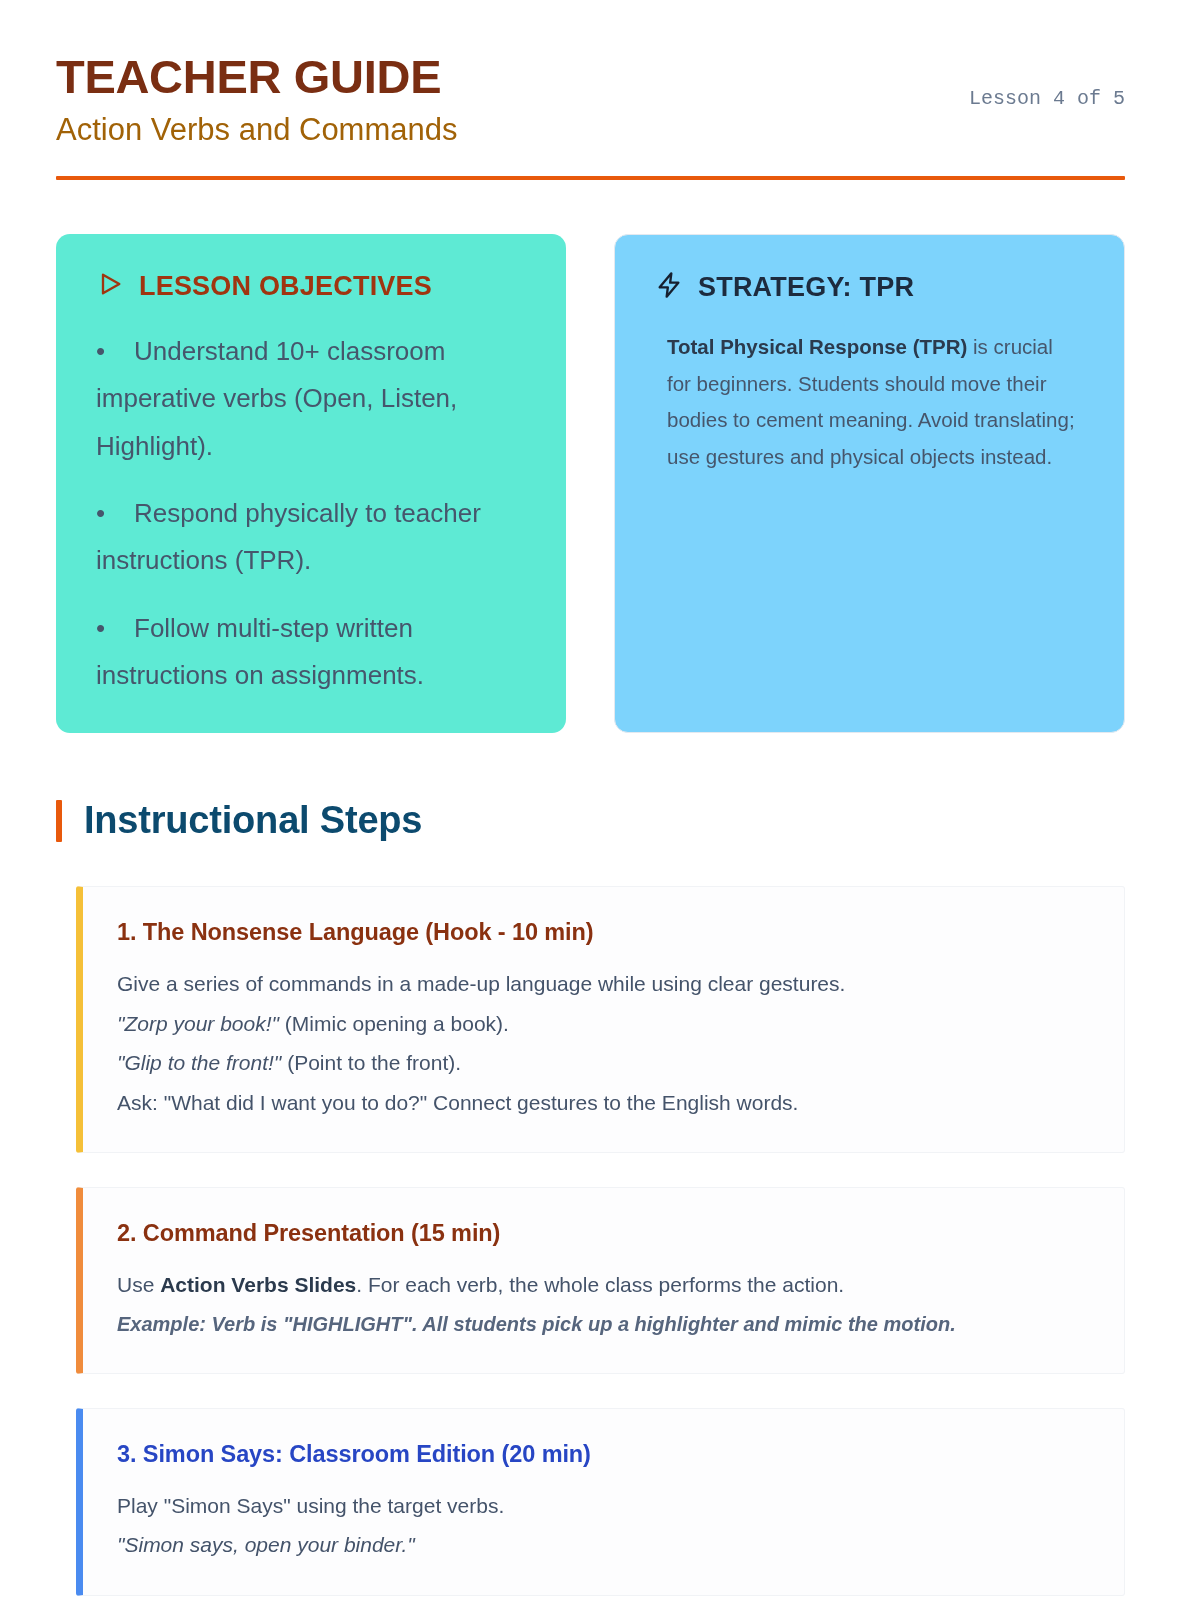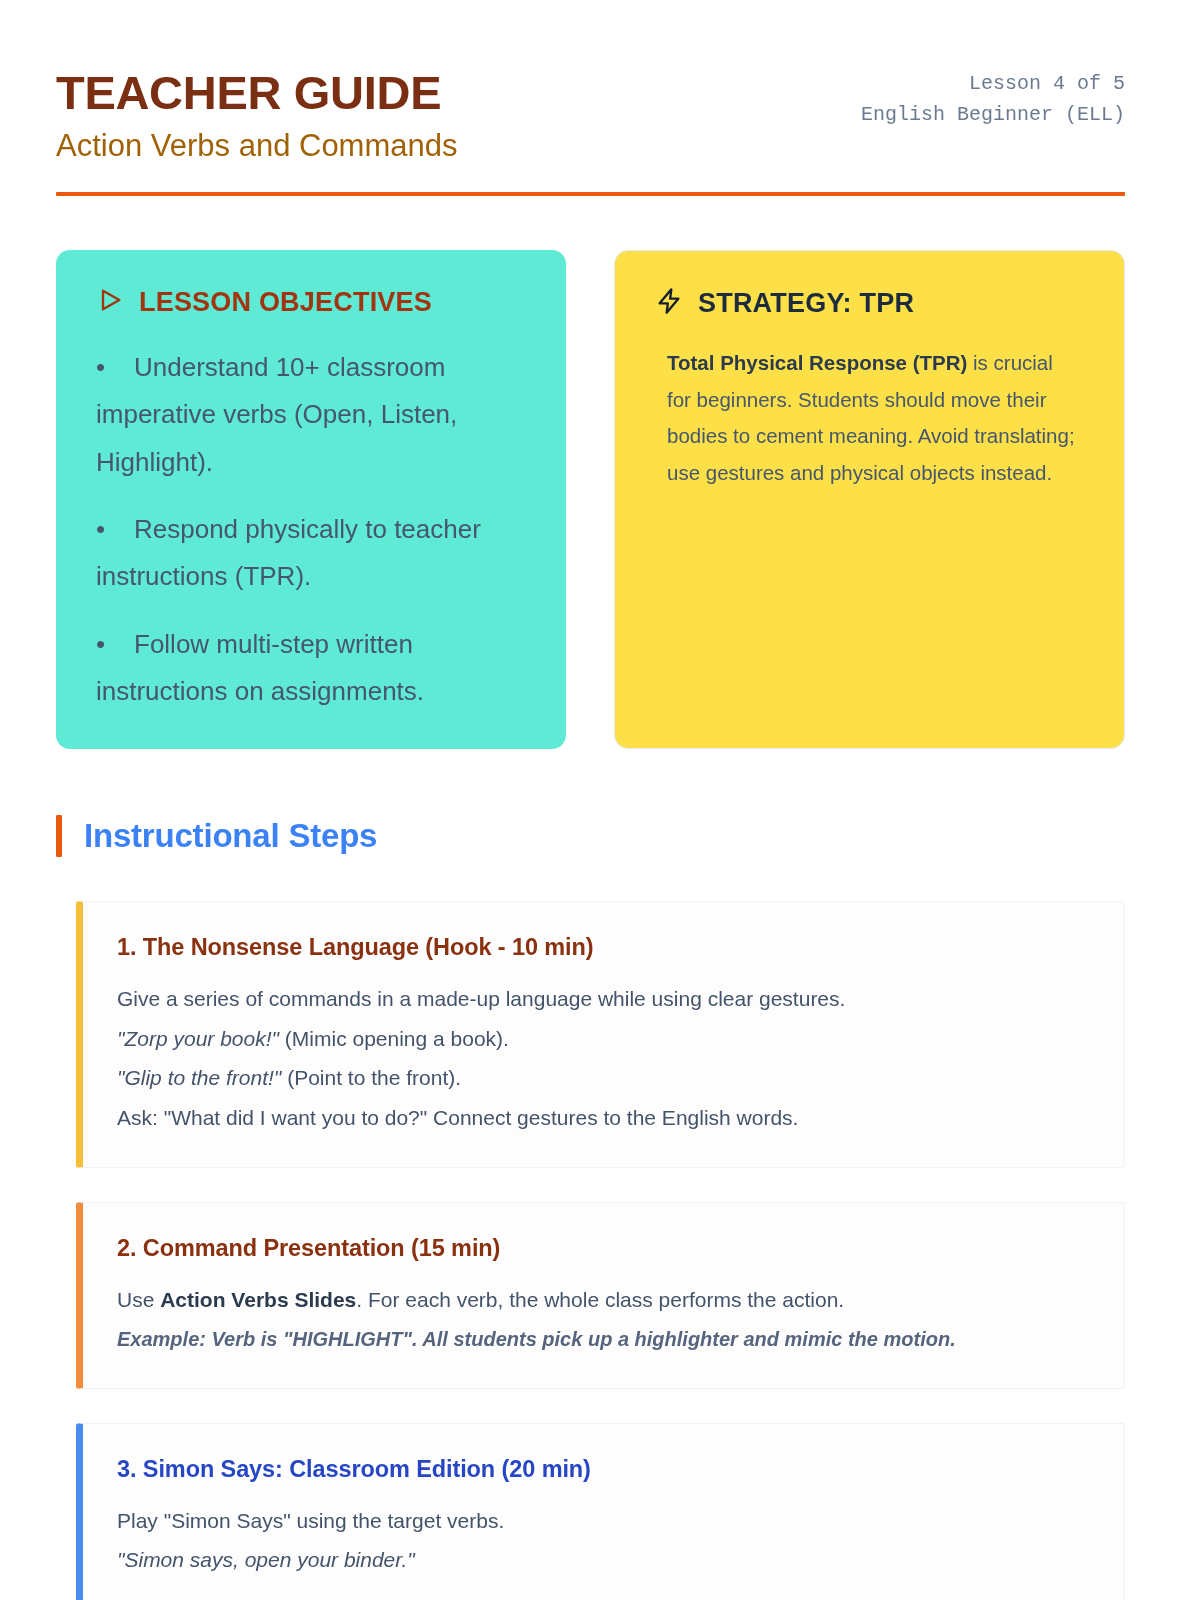--- a/index.html
+++ b/index.html
@@ -19,24 +19,23 @@
     min-height: 1600px;
     box-sizing: border-box;
     padding: 52px 75px 0 52px;
     position: relative;
     overflow: hidden;
   }
 
   
   .header {
     display: flex;
-    align-items: flex-start;
+    align-items: center;
     justify-content: space-between;
     padding: 0 0 0 4px;
-    margin-top: 16px;
   }
   .header-left { flex: 1 1 auto; }
   .doc-title {
     font-size: 47px;
     line-height: 1.05;
     font-weight: bold;
     letter-spacing: -0.3px;
     color: #7a2e12;
     margin: 0;
     white-space: nowrap;
@@ -77,21 +76,21 @@
     border-radius: 14px;
     padding: 36px 36px 34px 40px;
   }
   .card-objectives {
     width: 510px;
     flex: 0 0 510px;
     background: #5eead4;
   }
   .card-strategy {
     flex: 1 1 auto;
-    background: #fde047;
+    background: #7dd3fc;
     border: 1px solid #e3e9f0;
   }
   .card-head {
     display: flex;
     align-items: center;
     gap: 15px;
     margin: 0 0 26px 0;
   }
   .card-title {
     font-size: 27px;
@@ -137,23 +136,23 @@
     margin: 66px 0 0 4px;
   }
   .section-bar {
     width: 6px;
     height: 42px;
     background: #e8590c;
     border-radius: 1px;
     flex: 0 0 6px;
   }
   .section-title {
-    font-size: 33px;
-    font-weight: bold;
-    color: #3b82f6;
+    font-size: 38px;
+    font-weight: bold;
+    color: #0c4a6e;
     margin: 0;
     letter-spacing: -0.2px;
   }
 
   
   .steps { margin: 44px 0 0 4px; }
   .step {
     position: relative;
     box-sizing: border-box;
     background: #fdfdfe;
@@ -192,21 +191,20 @@
 
 <div class="page">
 
   <div class="header">
     <div class="header-left">
       <h1 class="doc-title">TEACHER GUIDE</h1>
       <h2 class="doc-subtitle">Action Verbs and Commands</h2>
     </div>
     <div class="header-right">
       <div>Lesson 4 of 5</div>
-      <div>English Beginner (ELL)</div>
     </div>
   </div>
   <div class="header-rule"></div>
 
   <div class="cards">
 
     <div class="card card-objectives">
       <div class="card-head">
         <span class="icon-play">
           <svg width="28" height="28" viewBox="0 0 24 24" fill="none" stroke="#a03510" stroke-width="2" stroke-linejoin="round" stroke-linecap="round">

